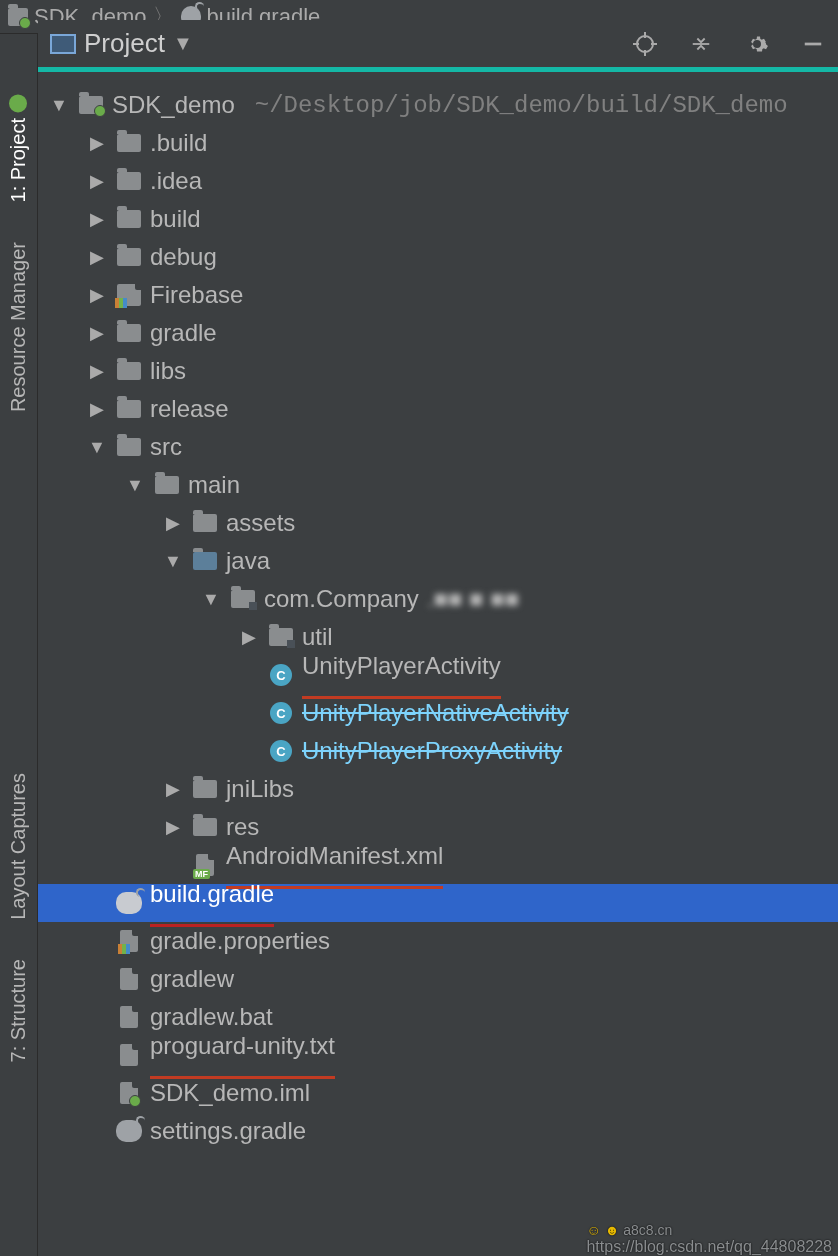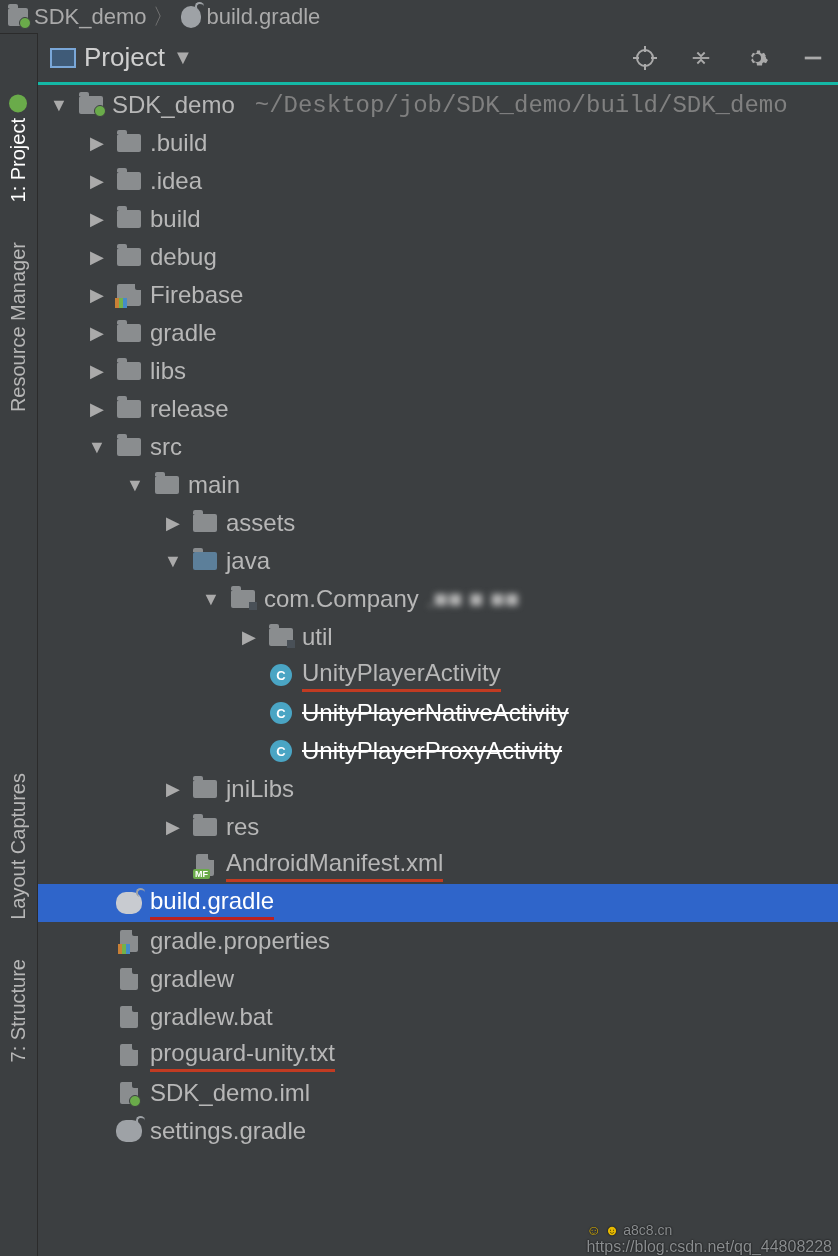--- a/index.html
+++ b/index.html
@@ -41,24 +41,24 @@
     font-size:20px; color:#b7b7b7; white-space:nowrap;
     display:flex; align-items:center; gap:6px;
   }
   .side-label.active { color:#fff; }
   .side-dot {
     width:18px;height:18px;border-radius:50%;
     display:inline-block;
   }
   
   .toolbar {
-    position:absolute; left:38px; top:33px; right:0; height:52px;
+    position:absolute; left:38px; top:20px; right:0; height:52px;
     display:flex; align-items:center;
     padding:0 12px;
-    border-bottom:3px solid #14b8a6;
+    border-bottom:5px solid #14b8a6;
     background:#3c3f41;
     gap:10px;
   }
   .toolbar .left { display:flex;align-items:center;gap:10px;flex:1; }
   .toolbar .right { display:flex;align-items:center;gap:30px; }
   .proj-btn {
     display:flex;align-items:center;gap:8px;
     color:#cfcfcf;font-size:26px;
   }
   .proj-btn .box { width:26px;height:20px;border:2px solid #7aa7d8;background:#3f5b78; }
@@ -103,22 +103,22 @@
   .clscircle { width:22px;height:22px;border-radius:50%;background:#4aa5c4;color:#fff;display:flex;align-items:center;justify-content:center;font-size:13px;font-weight:bold; }
   
   .file { width:18px;height:22px;background:#8a8d8f;border-radius:2px;position:relative; }
   .file::before { content:"";position:absolute;top:0;right:0;width:6px;height:6px;background:#3c3f41;border-bottom-left-radius:2px; }
   .file.props::after { content:"";position:absolute;left:-2px;bottom:-2px;width:12px;height:10px;background:linear-gradient(90deg,#c98036 33%,#72b24b 33% 66%,#458bc9 66%); }
   .file.mf::after { content:"MF";position:absolute;left:-3px;bottom:-3px;font-size:9px;font-weight:bold;background:#6aab4a;color:#fff;padding:0 2px;border-radius:2px; }
   .file.iml::after { content:"";position:absolute;right:-3px;bottom:-3px;width:10px;height:10px;border-radius:50%;background:#6aab4a;border:1px solid #3c3f41; }
   
   .txt { font-size:24px; }
   .path { color:#808080; font-size:24px;font-family:Liberation Mono, monospace; }
-  .strike { text-decoration:line-through; color:#ffffff; }
-  .underline-red { border-bottom:3px solid #c23b22; padding-bottom:2px; }
+  .strike { text-decoration:line-through; color:#7dd3fc; }
+  .underline-red { border-bottom:3px solid #c23b22; padding-bottom:16px; }
   
   .i1{padding-left:48px;} .i2{padding-left:86px;} .i3{padding-left:124px;}
   .i4{padding-left:162px;} .i5{padding-left:200px;}
   .blur { color:#b7b7b7;filter:blur(3px);}
   
   .wm { position:absolute;right:6px;bottom:0;font-size:14px;color:#8a8d8f; text-shadow:0 0 2px #000;}
   .wm small{font-size:16px;}
 </style>
 </head>
 <body>

